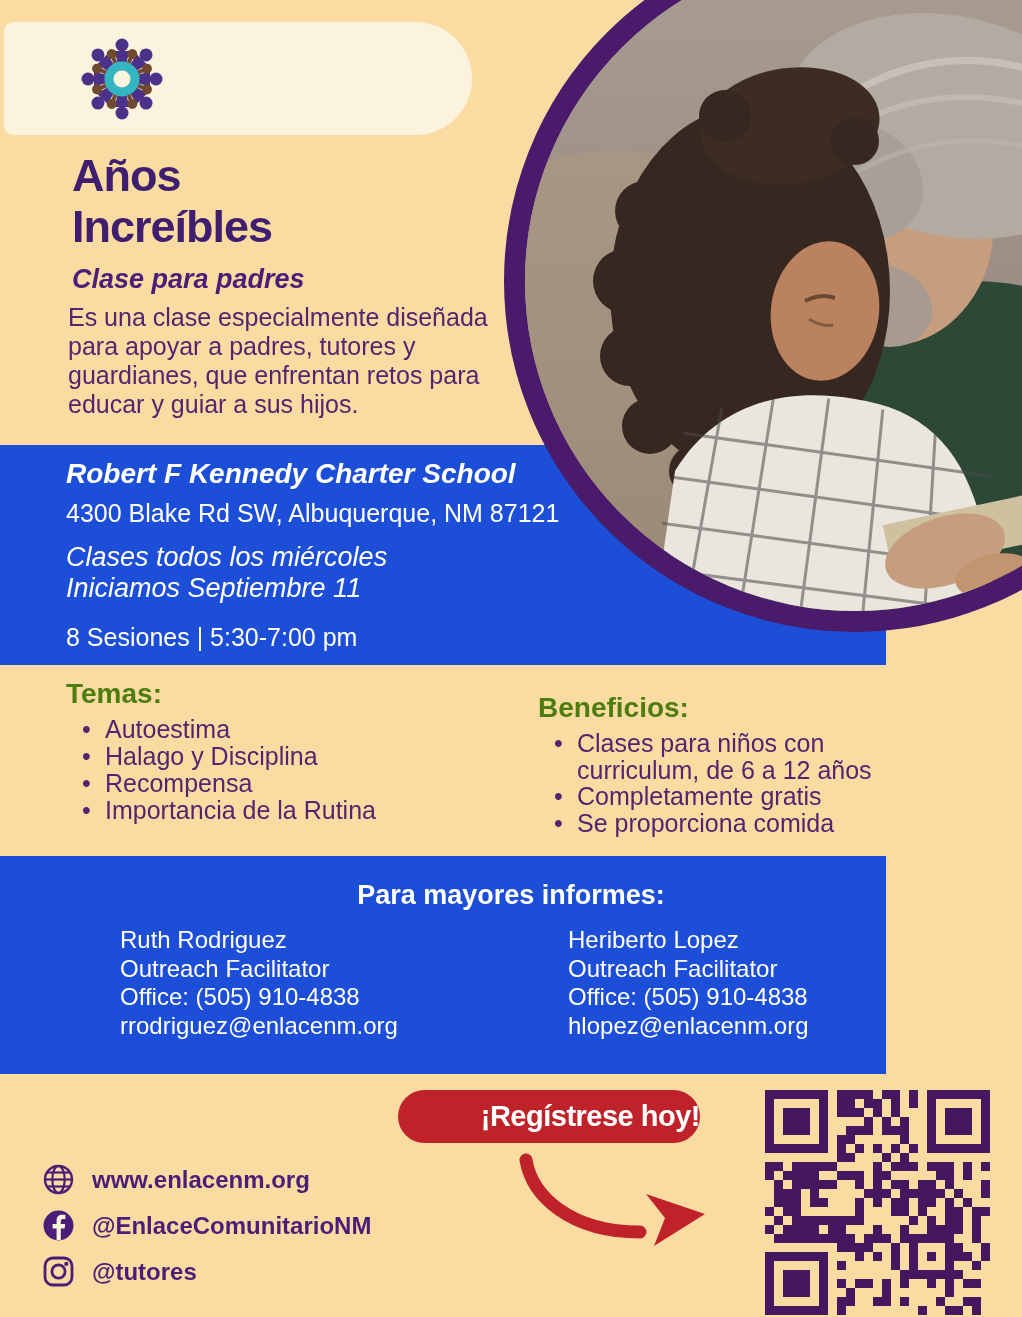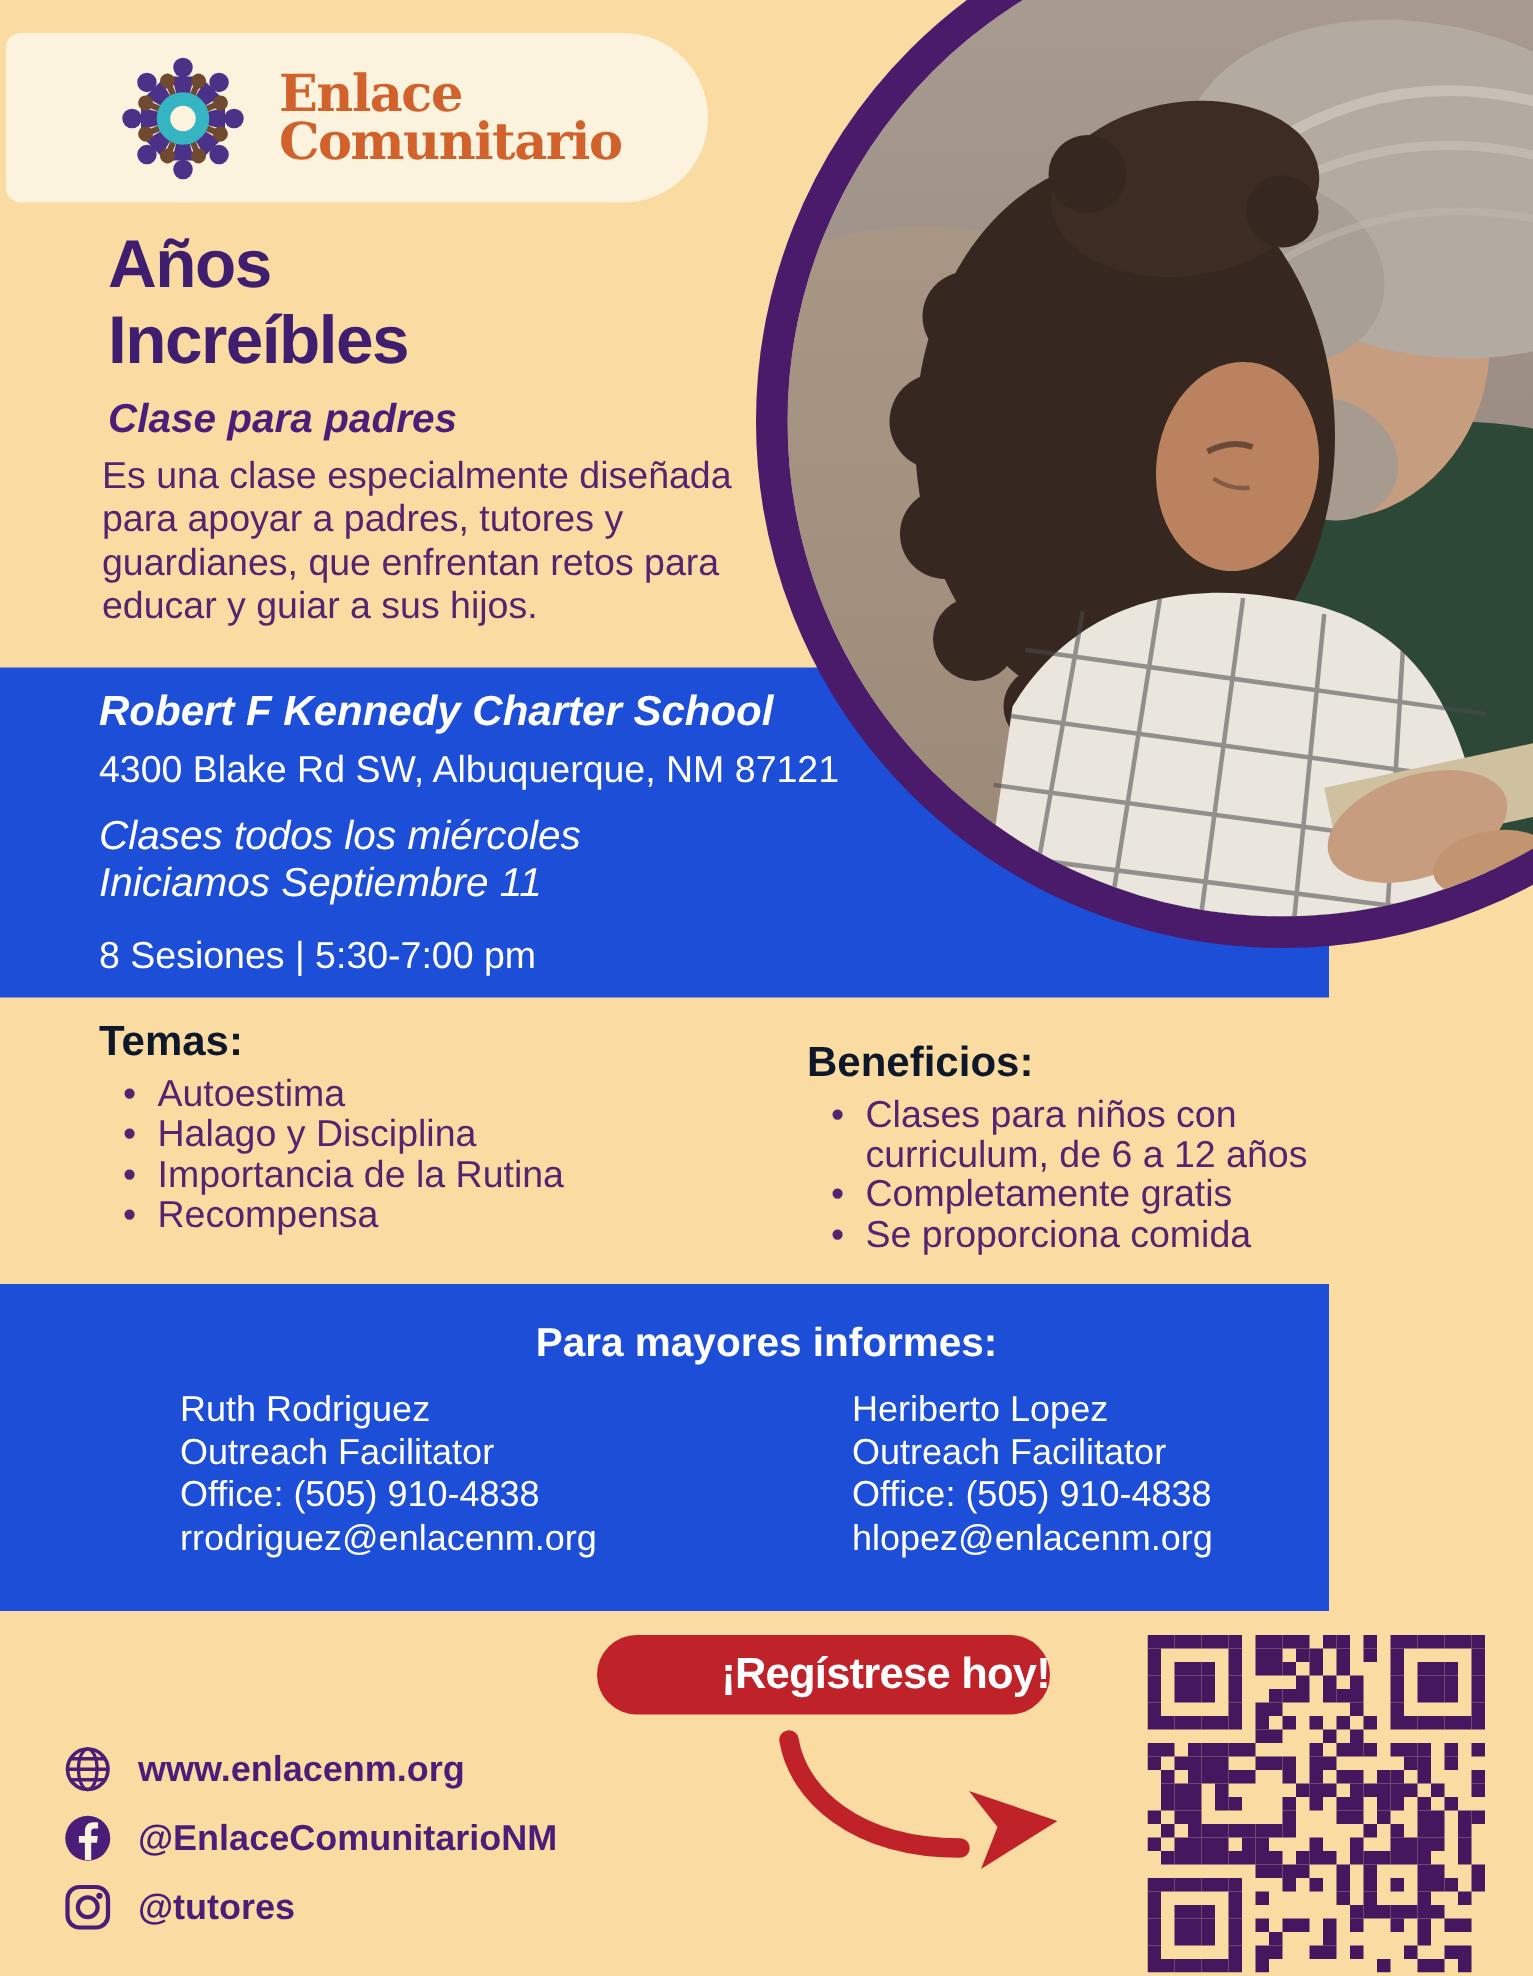--- a/index.html
+++ b/index.html
@@ -42,21 +42,21 @@
   .schedule{font-size:27px;font-style:italic;line-height:31px;margin-top:14px;}
   .sessions{font-size:25px;margin-top:19px;}
   
   .photo-circle{
     left:504px;top:-70px;width:702px;height:702px;border-radius:50%;
     border:21px solid #4A1A6B;box-sizing:border-box;overflow:hidden;
     background:#9B8E85;z-index:2;
   }
   
   .cols{top:665px;left:0;width:1022px;height:191px;}
-  .col-h{color:#0f172a;font-weight:bold;font-size:28px;}
+  .col-h{color:#4d7c0f;font-weight:bold;font-size:28px;}
   .blist{margin:6px 0 0 0;padding:0;list-style:none;}
   .blist li{
     position:relative;color:#53246F;font-size:25px;line-height:27px;
     padding-left:39px;margin-top:0;
   }
   .blist li::before{
     content:"\2022";position:absolute;left:16px;top:0;color:#53246F;
   }
   .temas{position:absolute;left:66px;top:13px;}
   .beneficios{position:absolute;left:538px;top:27px;width:400px;}
@@ -178,41 +178,37 @@
     <use href="#bspoke" transform="rotate(22.5)"></use>
       <use href="#bspoke" transform="rotate(67.5)"></use>
     <use href="#bspoke" transform="rotate(112.5)"></use>
       <use href="#bspoke" transform="rotate(157.5)"></use>
     <use href="#bspoke" transform="rotate(202.5)"></use>
       <use href="#bspoke" transform="rotate(247.5)"></use>
     <use href="#bspoke" transform="rotate(292.5)"></use>
       <use href="#bspoke" transform="rotate(337.5)"></use>
     <circle cx="0" cy="0" r="13" fill="none" stroke="#35B4C1" stroke-width="9"></circle>
   </svg>
-  <div class="logo-text">
-    <div>Enlace</div>
-    <div>Comunitario</div>
-  </div>
 </div>
 
 <div class="abs hero-title">
   <div>Años</div>
   <div>Increíbles</div>
 </div>
 <div class="abs hero-subtitle">Clase para padres</div>
 <div class="abs hero-desc">Es una clase especialmente diseñada para apoyar a padres, tutores y guardianes, que enfrentan retos para educar y guiar a sus hijos.</div>
 
 <div class="abs cols">
   <div class="temas">
     <div class="col-h">Temas:</div>
     <ul class="blist">
       <li>Autoestima</li>
       <li>Halago y Disciplina</li>
+      <li>Recompensa</li>
       <li>Importancia de la Rutina</li>
-      <li>Recompensa</li>
     </ul>
   </div>
   <div class="beneficios">
     <div class="col-h">Beneficios:</div>
     <ul class="blist">
       <li>Clases para niños con curriculum, de 6 a 12 años</li>
       <li>Completamente gratis</li>
       <li>Se proporciona comida</li>
     </ul>
   </div>

